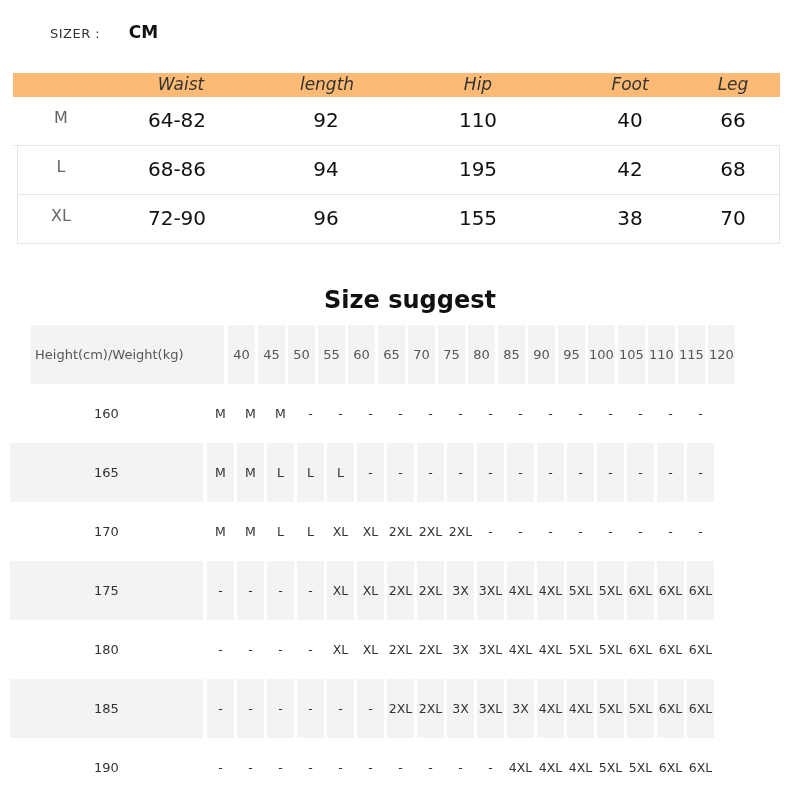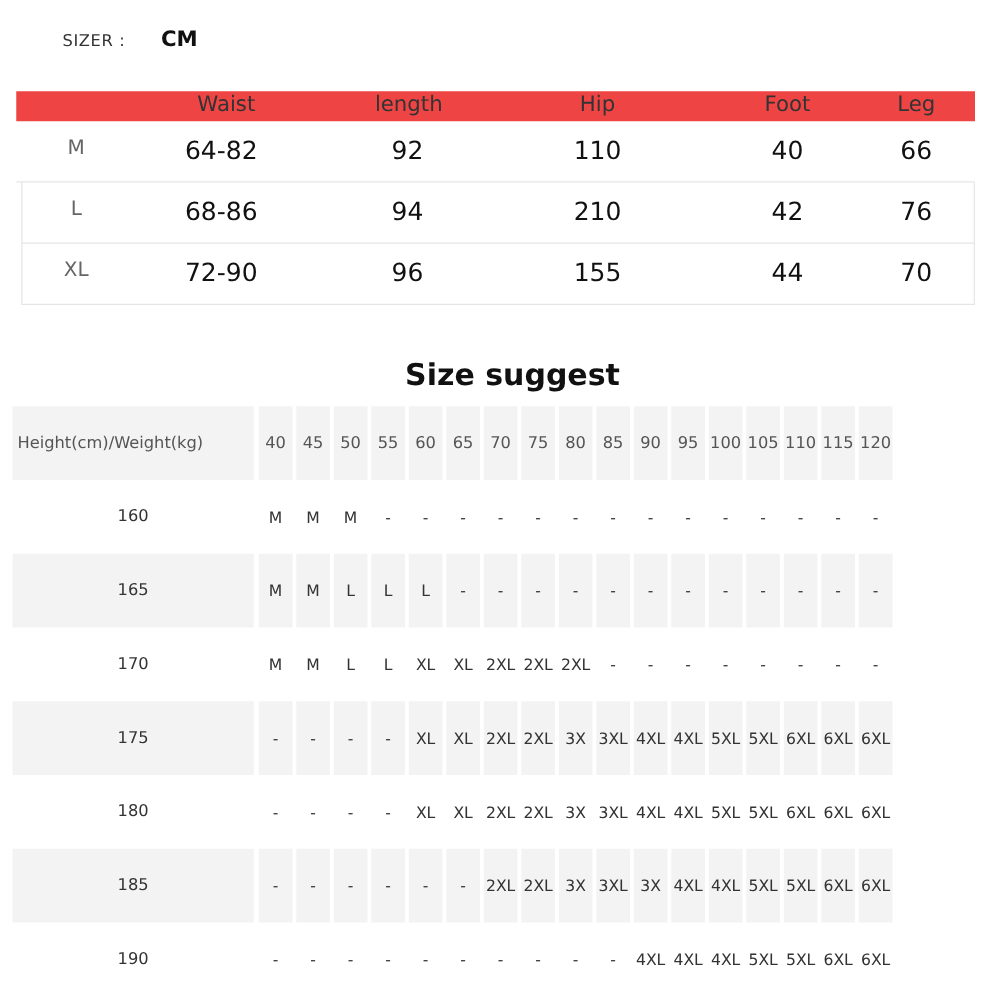--- a/index.html
+++ b/index.html
@@ -5,40 +5,40 @@
   html, body { margin: 0; padding: 0; background: #ffffff; }
   body { width: 800px; height: 800px; position: relative; overflow: hidden;
          font-family: "DejaVu Sans", sans-serif; color: #1a1a1a; }
 
   .unit-line { position: absolute; left: 50px; top: 22px; font-size: 14px; color: #333; }
   .unit-line .lbl { letter-spacing: 0.5px; font-size: 13px; }
   .unit-line .val { font-weight: bold; font-size: 17px; margin-left: 24px; color: #111; }
 
   
   .meas { position: absolute; left: 13px; top: 73px; width: 767px; }
-  .meas-head { height: 24px; background: #ef4444; position: relative; }
+  .meas-head { height: 24px; background: #fdba74; position: relative; font-style: italic; }
   .meas-head span { position: absolute; top: 1px; font-size: 17px; color: #333; transform: translateX(-50%); }
   .meas-row { height: 48px; position: relative; border-bottom: 1px solid #e6e6e6; }
   .meas-row.boxed { border-left: 1px solid #e6e6e6; border-right: 1px solid #e6e6e6; margin-left: 4px; margin-right: 0; }
   .meas-row span { position: absolute; top: 11px; font-size: 20px; transform: translateX(-50%); color: #111; }
   .meas-row .size { font-size: 16px; color: #666; }
   .meas-row .size.dark { color: #111; font-size: 19px; }
 
   .title { position: absolute; left: 0; width: 820px; top: 286px; text-align: center;
            font-size: 24px; font-weight: bold; color: #111; }
 
   
   .grid { position: absolute; left: 10px; top: 325px; width: 765px; }
   .g-row { display: flex; height: 59px; }
   .g-row.shade .cell { background: #f3f3f3; }
   .g-row.head .cell { color: #555; font-size: 13px; }
   .cell { display: flex; align-items: center; justify-content: center; margin-right: 3px;
           font-size: 12.5px; color: #333; }
   .cell.first { width: 193px; margin-right: 4px; font-size: 13px; }
-  .g-row.head .cell.first { justify-content: flex-start; padding-left: 4px; width: 189px; }
+  .g-row.head .cell.first { justify-content: flex-start; padding-left: 4px; width: 189px; margin-left: 21px; }
   .cell.w { width: 27px; }
 </style>
 </head>
 <body>
 
 <div class="unit-line">
   <span class="lbl">SIZER :</span>
   <span class="val">CM</span>
 </div>
 
@@ -56,30 +56,30 @@
         <span style="left: 164px;">64-82</span>
         <span style="left: 313px;">92</span>
         <span style="left: 465px;">110</span>
         <span style="left: 617px;">40</span>
         <span style="left: 720px;">66</span>
       </div>
       <div class="meas-row boxed">
         <span class="size" style="left: 43px;">L</span>
         <span style="left: 159px;">68-86</span>
         <span style="left: 308px;">94</span>
-        <span style="left: 460px;">210</span>
+        <span style="left: 460px;">195</span>
         <span style="left: 612px;">42</span>
-        <span style="left: 715px;">76</span>
+        <span style="left: 715px;">68</span>
       </div>
       <div class="meas-row boxed">
         <span class="size" style="left: 43px;">XL</span>
         <span style="left: 159px;">72-90</span>
         <span style="left: 308px; text-align: center;">96</span>
         <span style="left: 460px;">155</span>
-        <span style="left: 612px;">44</span>
+        <span style="left: 612px;">38</span>
         <span style="left: 715px;">70</span>
       </div>
     </div>
 </div>
 
 <div class="title">Size suggest</div>
 
 <div class="grid">
   <div class="g-row head shade" id="g-head">
     <div class="cell first">Height(cm)/Weight(kg)</div>

